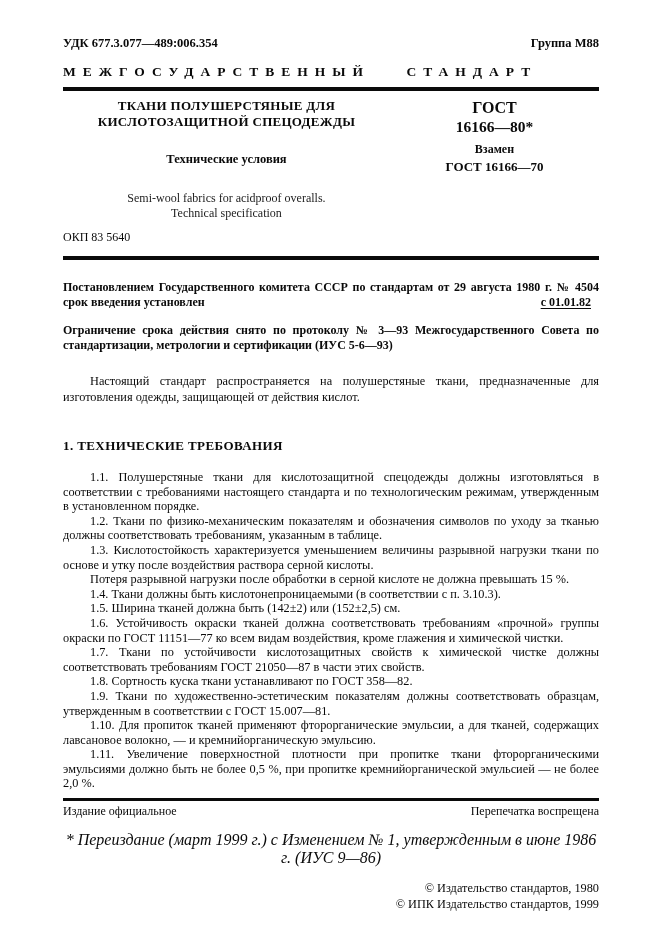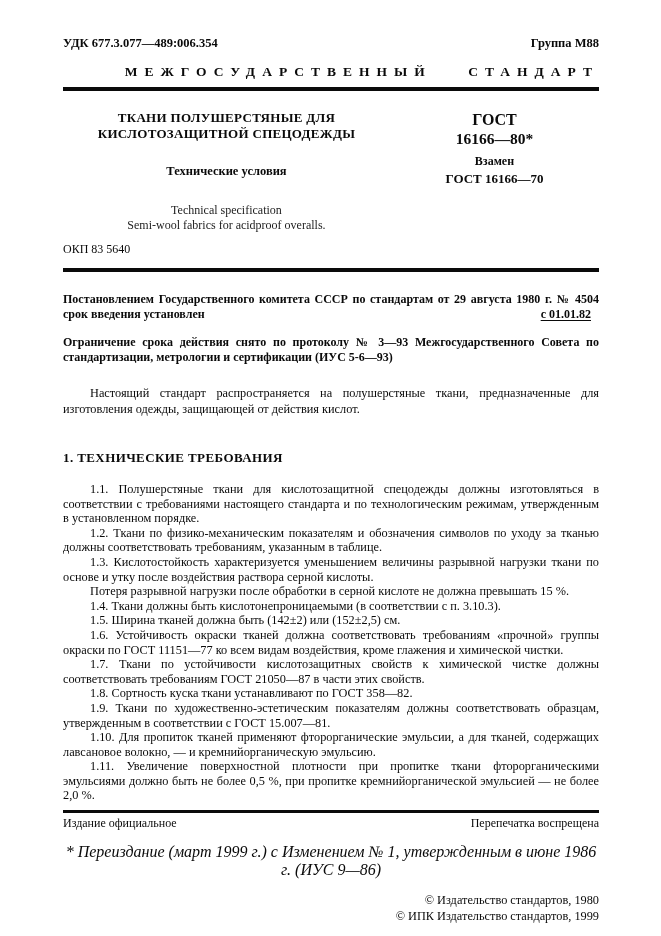--- a/index.html
+++ b/index.html
@@ -20,36 +20,36 @@
     padding: 36px 62px 12px 63px;
   }
   .row-between {
     display: flex;
     justify-content: space-between;
     align-items: baseline;
   }
   .udk-line { font-size: 12.5px; font-weight: bold; }
   .standard-kind {
     margin-top: 13px;
-    text-align: right;
+    text-align: left;
     font-weight: bold;
     font-size: 13.5px;
     letter-spacing: 7px;
     word-spacing: 26px;
     white-space: nowrap;
     font-family: Liberation Serif, serif;
   }
   .rule-thick {
     height: 4px;
     background: #0a0a0a;
     margin-top: 7px;
   }
   .title-block {
     display: flex;
-    margin-top: 19px;
+    margin-top: 7px;
   }
   .title-left {
     width: 61%;
     text-align: center;
   }
   .title-right {
     width: 39%;
     text-align: center;
   }
   .title-main {
@@ -166,22 +166,22 @@
   <div class="rule-thick"></div>
 
   <div class="title-block">
     <div class="title-left">
       <div class="title-main">
         <div>ТКАНИ ПОЛУШЕРСТЯНЫЕ ДЛЯ</div>
         <div>КИСЛОТОЗАЩИТНОЙ СПЕЦОДЕЖДЫ</div>
       </div>
       <div class="title-sub">Технические условия</div>
       <div class="title-en">
+        <div>Semi-wool fabrics for acidproof overalls.</div>
         <div>Technical specification</div>
-        <div>Semi-wool fabrics for acidproof overalls.</div>
       </div>
     </div>
     <div class="title-right">
       <div class="gost-label">ГОСТ</div>
       <div class="gost-number">16166—80*</div>
       <div class="vzamen">Взамен</div>
       <div class="vzamen-number">ГОСТ 16166—70</div>
     </div>
   </div>
 

